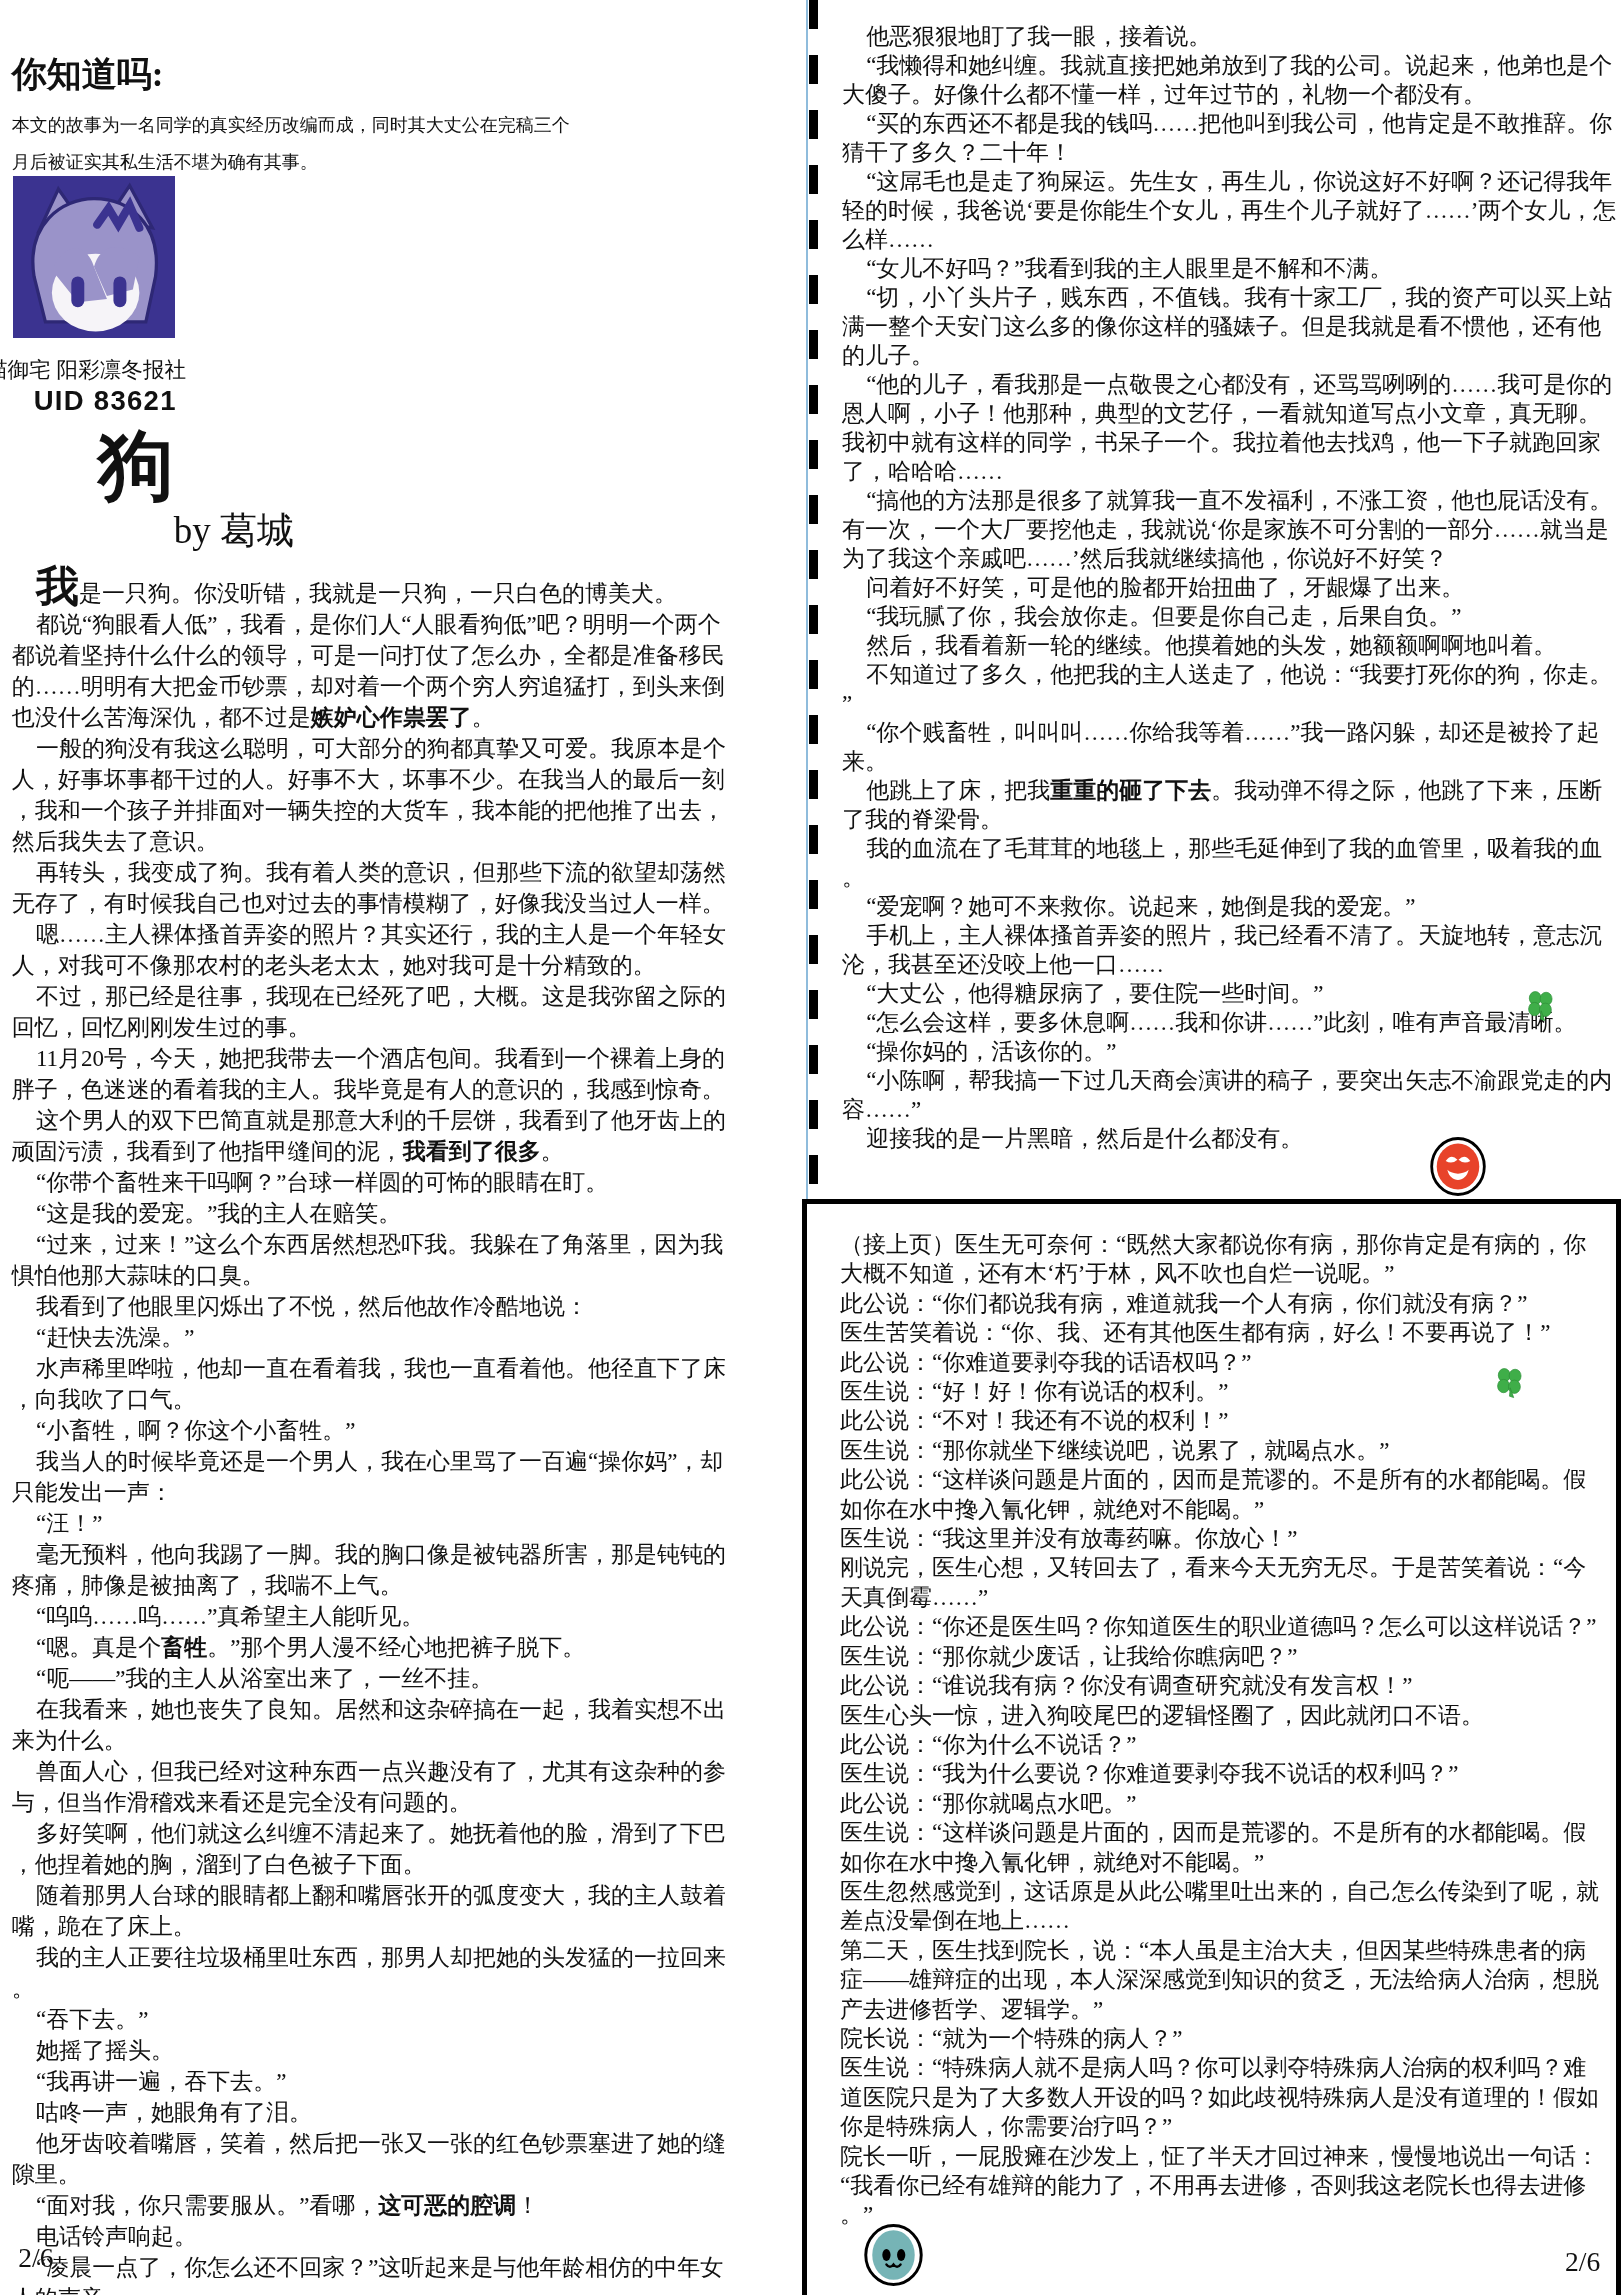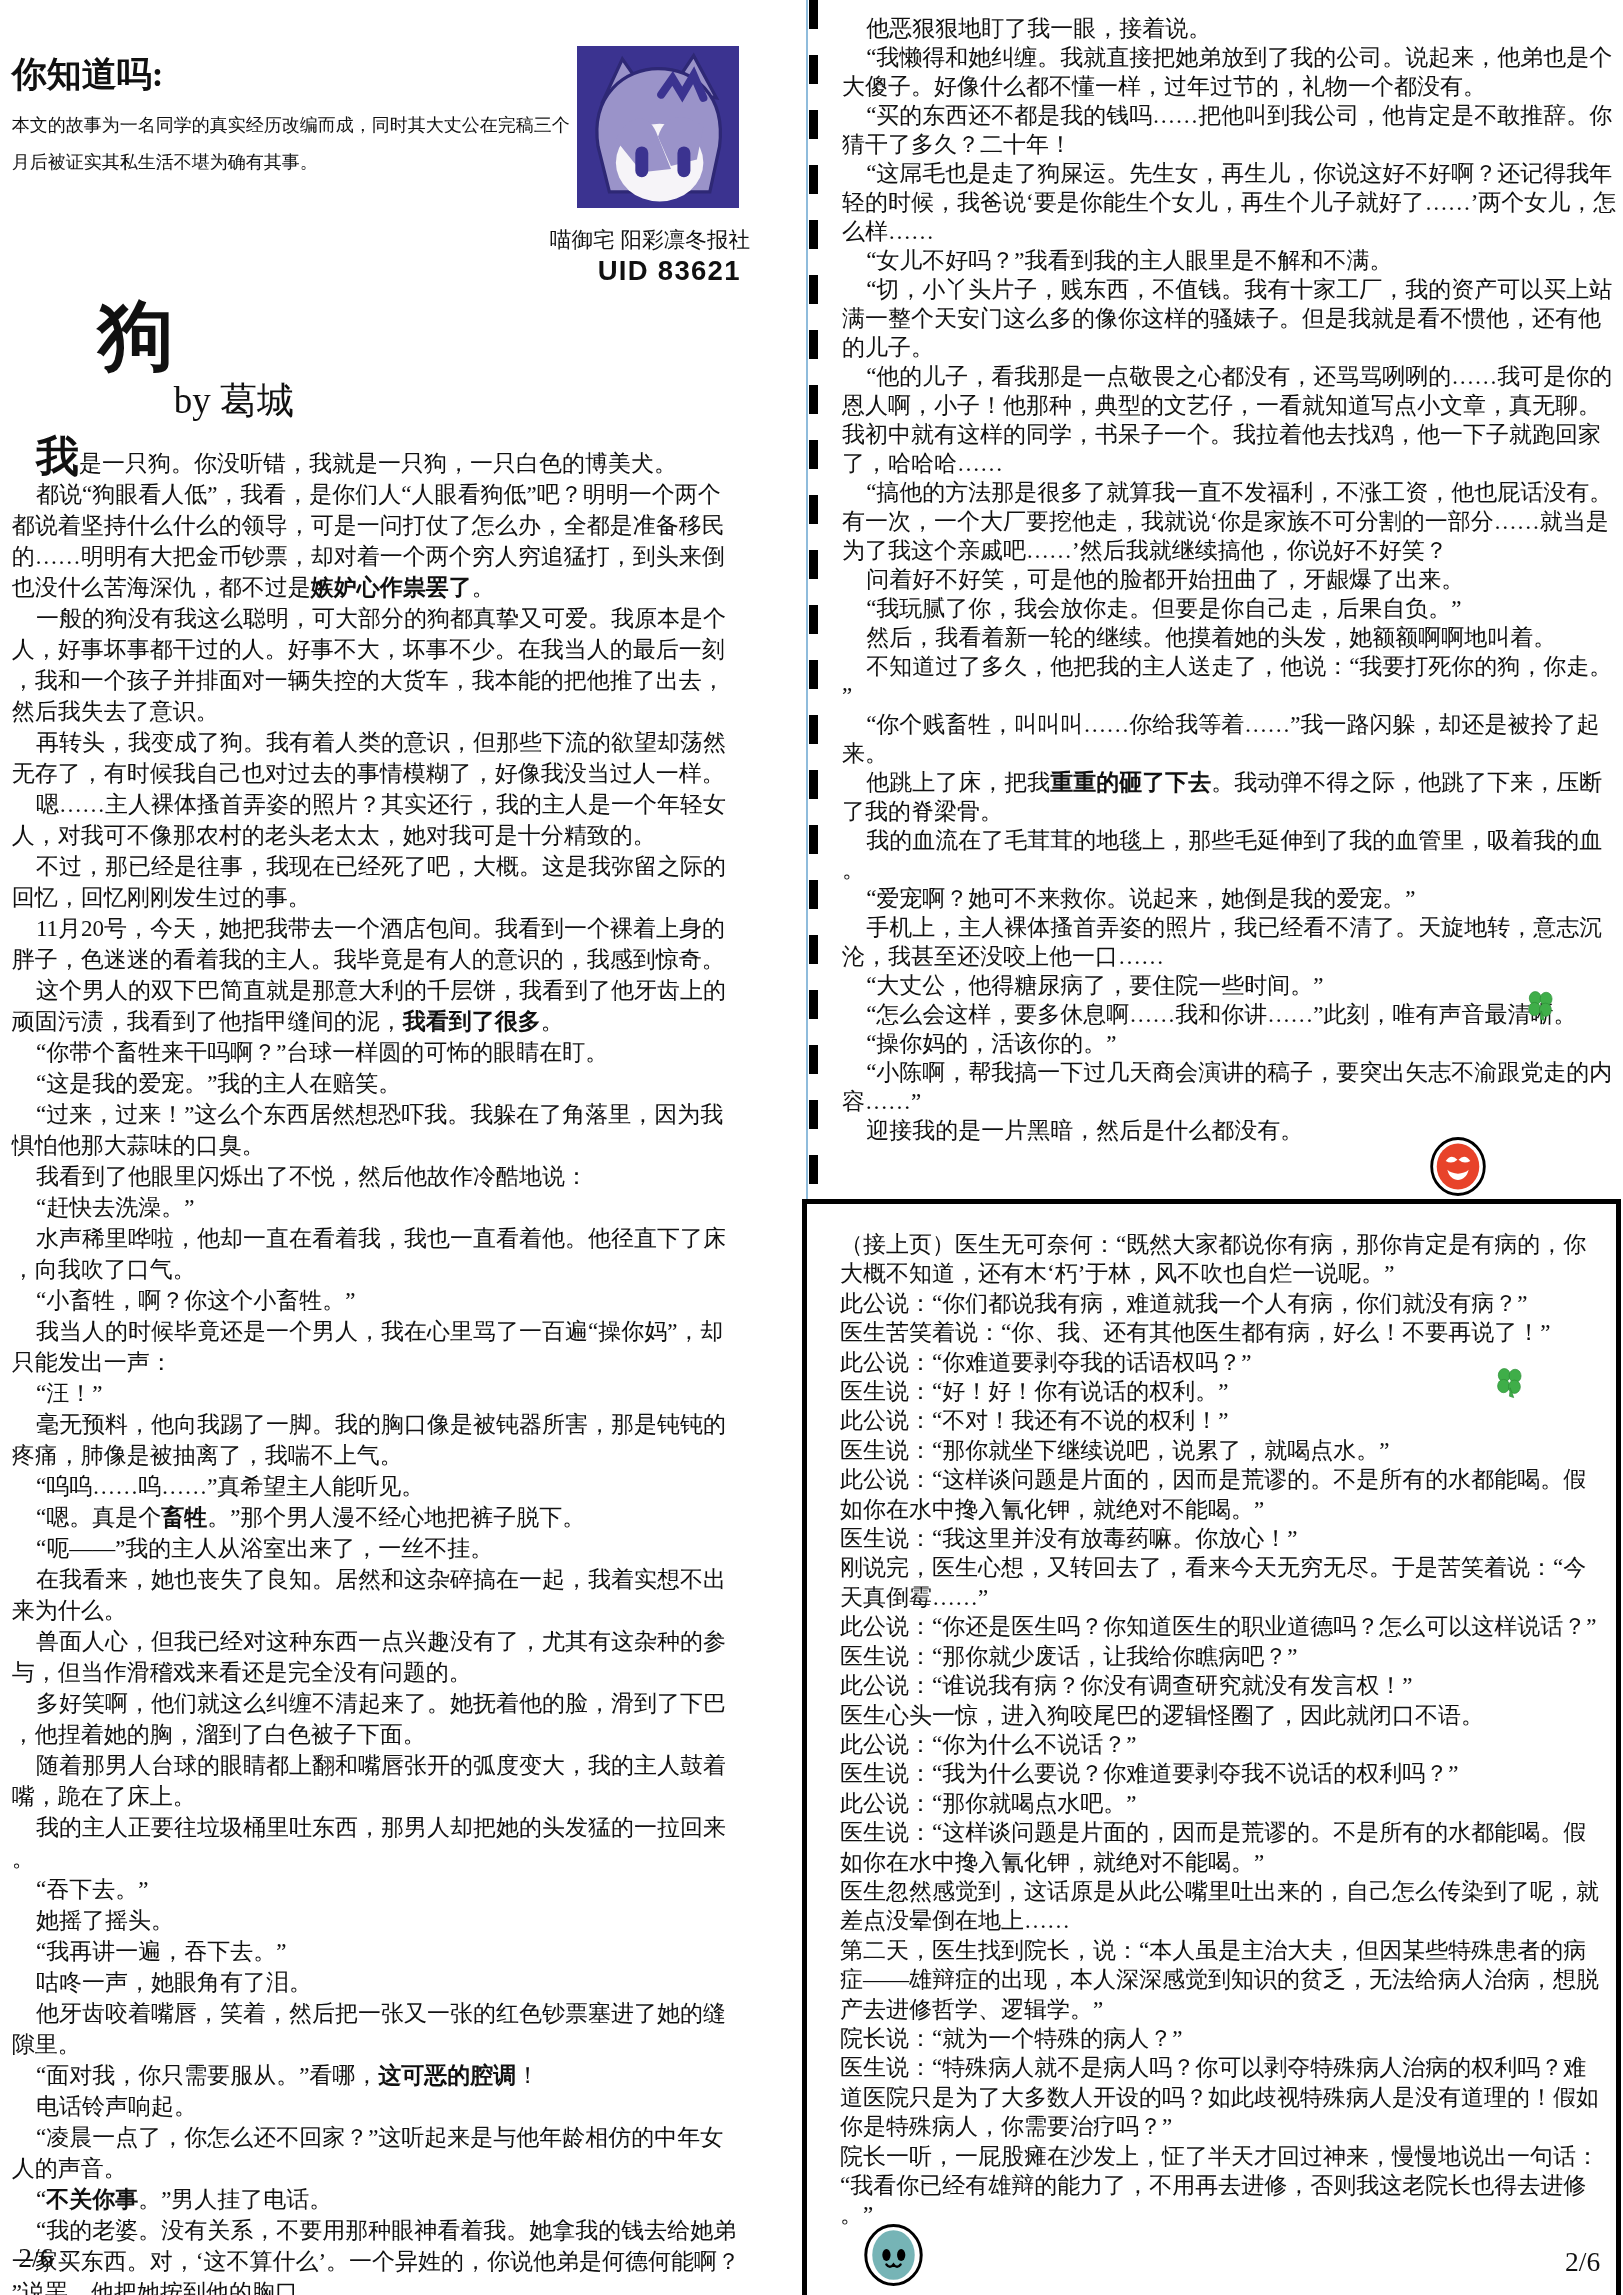--- a/index.html
+++ b/index.html
@@ -4,36 +4,36 @@
 <style>
   html,body{margin:0;padding:0;background:#777;}
   .page{position:relative;width:1623px;height:2295px;background:#ffffff;overflow:hidden;
         font-family:"Liberation Serif", serif;color:#111;}
   
   .divider-blue{position:absolute;left:806px;top:0;width:2px;height:1200px;background:#8fbcdc;}
   .divider-dash{position:absolute;left:809px;top:0;width:8.5px;height:1200px;
       background:repeating-linear-gradient(to bottom,#000 0 29px,transparent 29px 55px);}
   
   .left-col{position:absolute;left:11.8px;top:51px;width:729px;}
-  .header-row{display:flex;align-items:flex-start;}
+  .header-row{display:flex;align-items:flex-start;flex-direction:column;}
   .know{width:564px;}
   .know h2{margin:0 0 9.2px 0;font-size:35px;font-weight:bold;}
   .know p{margin:0;font-size:18px;line-height:37px;}
   .logo-block{width:165px;margin-left:0px;margin-top:-5.2px;text-align:right;flex:none;}
   .logo-block svg{display:block;width:164px;height:162px;}
   .logo-caption{font-size:21.6px;white-space:nowrap;margin-top:17px;margin-left:-26px;
                 font-family:"Liberation Sans",sans-serif;}
   .logo-uid{font-size:27.5px;font-weight:bold;letter-spacing:1.3px;margin-top:1.3px;margin-left:-26px;
             font-family:"Liberation Sans",sans-serif;}
   .title{margin:10.5px 0 0 86px;font-size:76px;line-height:77px;font-weight:bold;}
   .byline{margin:1.3px 0 9.2px 162px;font-size:37px;}
   .body-col p{margin:0;font-size:23px;line-height:31px;text-indent:1.05em;line-break:anywhere;}
   .left-body p:first-child::first-letter{font-size:43px;font-weight:bold;line-height:1;}
   
-  .right-col{position:absolute;left:842px;top:14px;width:775px;}
+  .right-col{position:absolute;left:842px;top:22px;width:775px;}
   .right-col p{margin:0;font-size:23px;line-height:29px;text-indent:1.05em;line-break:anywhere;}
   
   .box{position:absolute;left:802px;top:1199px;width:819px;height:1274px;
        border:5.9px solid #000;box-sizing:border-box;padding:26px 17px 0 33px;}
   .box p{margin:0;font-size:23px;line-height:29.4px;text-indent:0;line-break:anywhere;}
   
   .deco{position:absolute;}
   .clover-1{left:1523px;top:987px;width:35px;height:35px;}
   .clover-2{left:1492px;top:1364px;width:35px;height:35px;}
   .emoji-red{left:1430px;top:1137px;width:56px;height:59px;}

